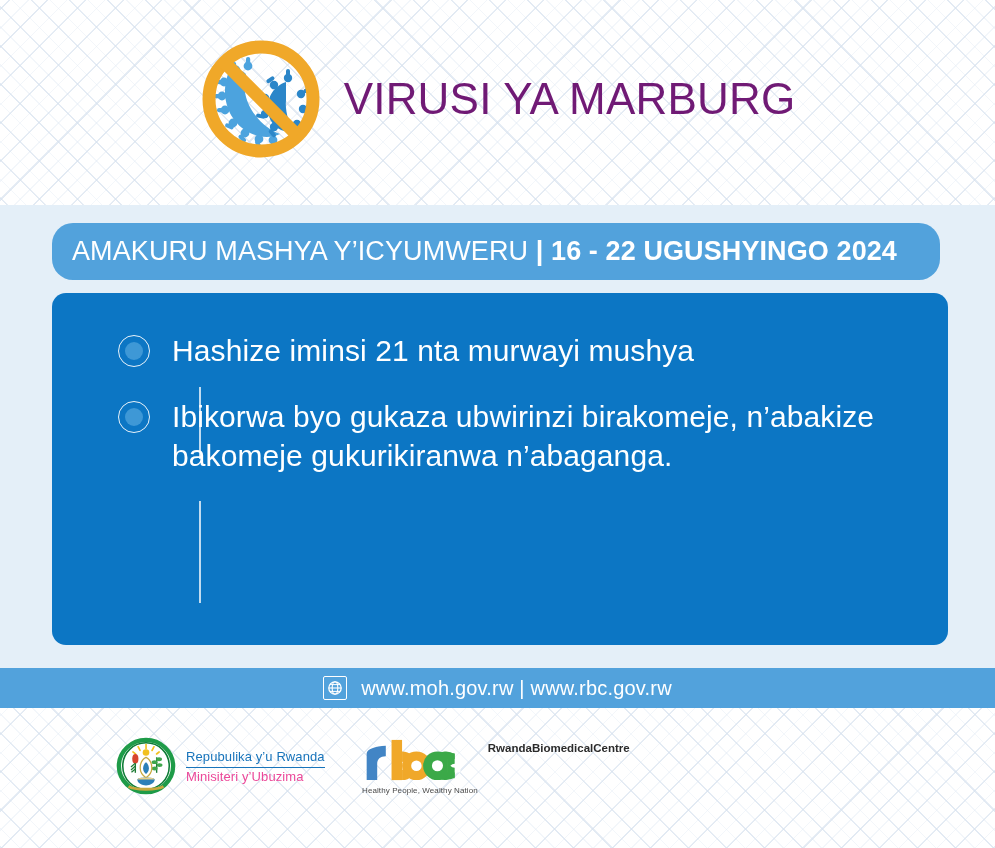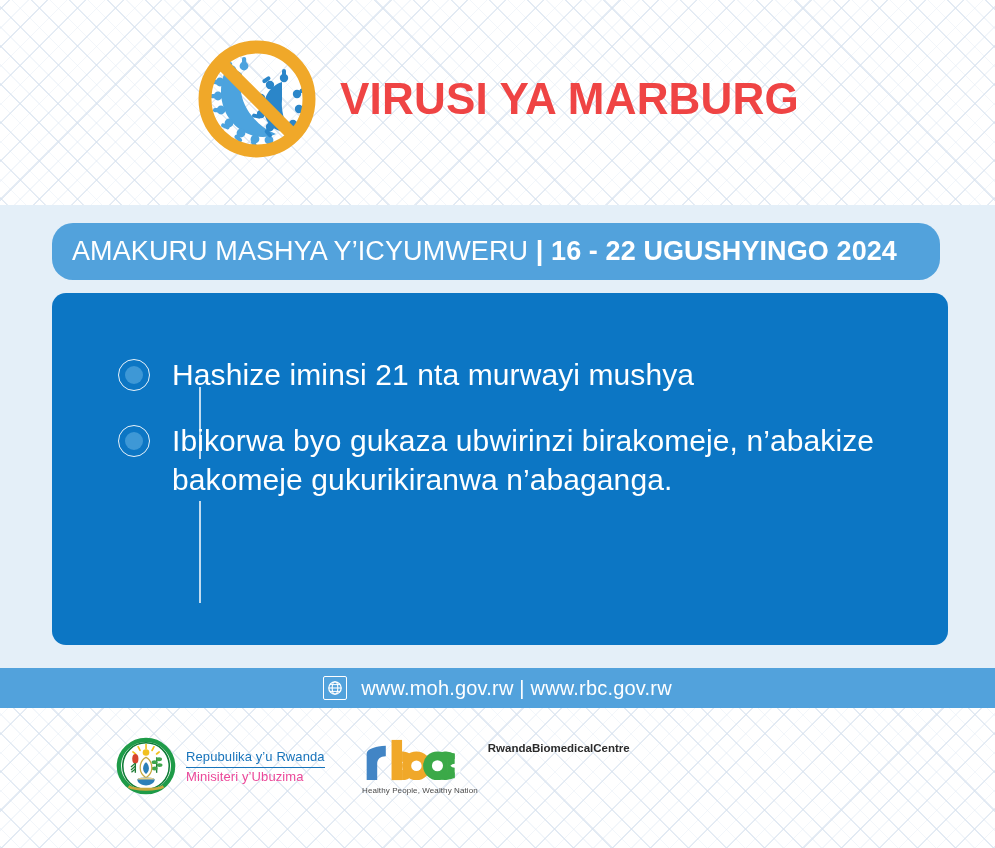--- a/index.html
+++ b/index.html
@@ -71,22 +71,22 @@
   }
   .title-line1 {
     font-size: 41px;
     font-weight: bold;
     color: #EFA524;
     letter-spacing: -0.2px;
     margin-bottom: 4px;
   }
   .title-line2 {
     font-size: 44px;
-    font-weight: bold;
-    color: #ef4444;
+    font-weight: normal;
+    color: #701a75;
     letter-spacing: 0.2px;
   }
 
   
   .mid-section {
     position: absolute;
     top: 205px; left: 0;
     width: 995px;
     height: 463px;
     background: #E4EFF8;
@@ -130,21 +130,20 @@
     top: 36px;
     left: 66px;
     right: 30px;
     bottom: 20px;
   }
   .bullet-row {
     position: relative;
     display: flex;
     align-items: flex-start;
     margin-bottom: 24px;
-    margin-top: 24px;
   }
   .bullet-row:last-child { margin-bottom: 0; }
 
   .bullet-marker {
     position: relative;
     flex: 0 0 auto;
     width: 32px;
     height: 32px;
     margin-right: 22px;
     margin-top: 6px;

